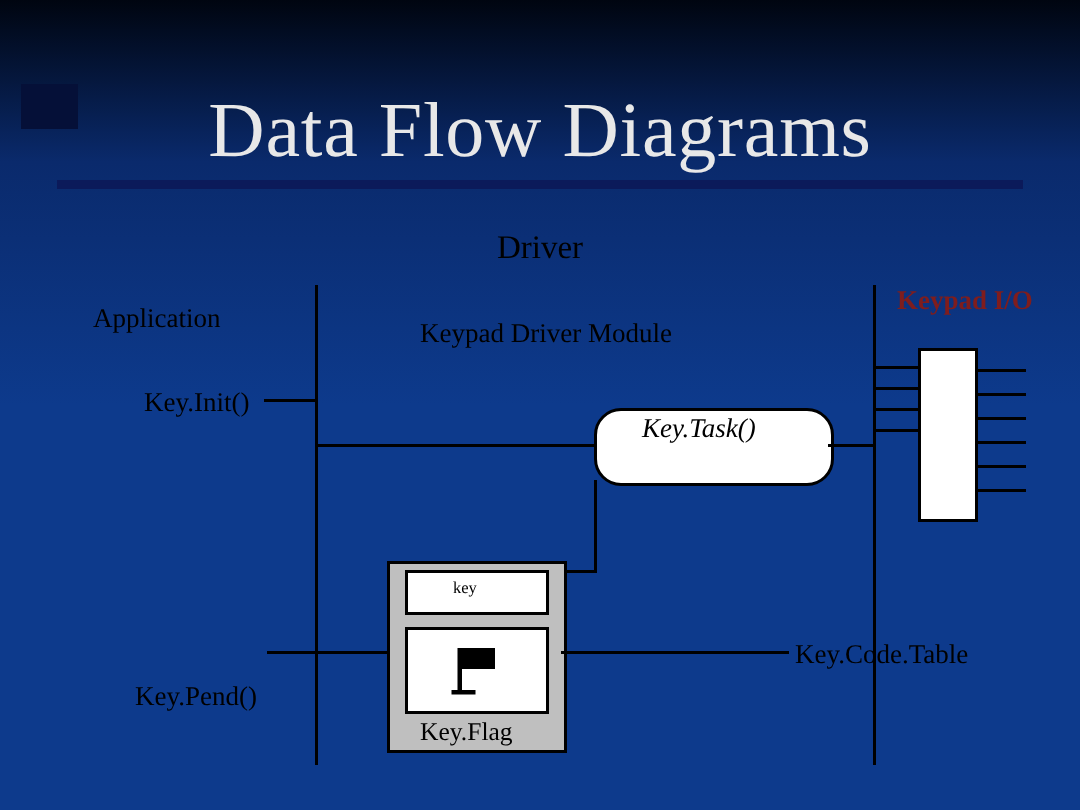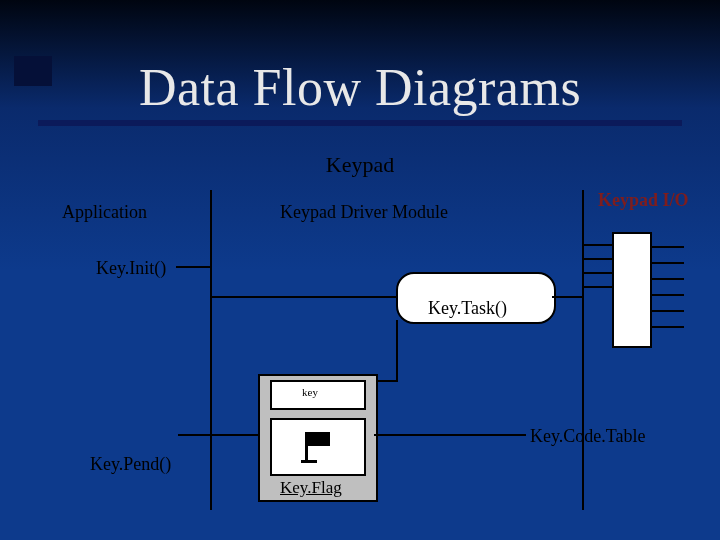--- a/index.html
+++ b/index.html
@@ -48,29 +48,29 @@
     color: #000;
   }
 
   .label {
     position: absolute;
     font-size: 18px;
     color: #000;
     white-space: nowrap;
   }
   .label-application { left: 62px;  top: 202px; text-align: right; }
-  .label-driver      { left: 280px; top: 202px; }
+  .label-driver      { left: 280px; top: 212px; }
   .label-io          { left: 598px; top: 190px; color:#7f1d1d;font-weight:bold; }
 
   .label-keyinit  { left: 96px;  top: 258px; }
-  .label-keytask  { left: 428px; top: 298px; }
+  .label-keytask  { left: 428px; top: 275px; font-style: italic; }
   .label-keypend  { left: 90px;  top: 426px; margin-top: 28px; }
   .label-keybox   { left: 302px; top: 386px; font-size: 11px; }
   .label-keycode  { left: 530px; top: 426px; }
-  .label-keyflag  { left: 280px; top: 478px; font-size: 17px; text-decoration: underline; }
+  .label-keyflag  { left: 280px; top: 478px; font-size: 17px; }
 
   
   .vline {
     position: absolute;
     width: 2px;
     background: #000;
   }
   .vl-left  { left: 210px; top: 190px; height: 320px; }
   .vl-right { left: 582px; top: 190px; height: 320px; }
 
@@ -179,21 +179,21 @@
 </head>
 <body>
 
 <div class="header-bullet"></div>
 
 <div class="title-wrap">
   <span class="title">Data Flow Diagrams</span>
 </div>
 <div class="title-underline"></div>
 
-<div class="subtitle">Keypad</div>
+<div class="subtitle">Driver</div>
 
 <div class="label label-application">Application</div>
 <div class="label label-driver">Keypad Driver Module</div>
 <div class="label label-io">Keypad I/O</div>
 
 <div class="vline vl-left"></div>
 <div class="vline vl-right"></div>
 
 <div class="label label-keyinit">Key.Init()</div>
 <div class="hline hl-init"></div>

